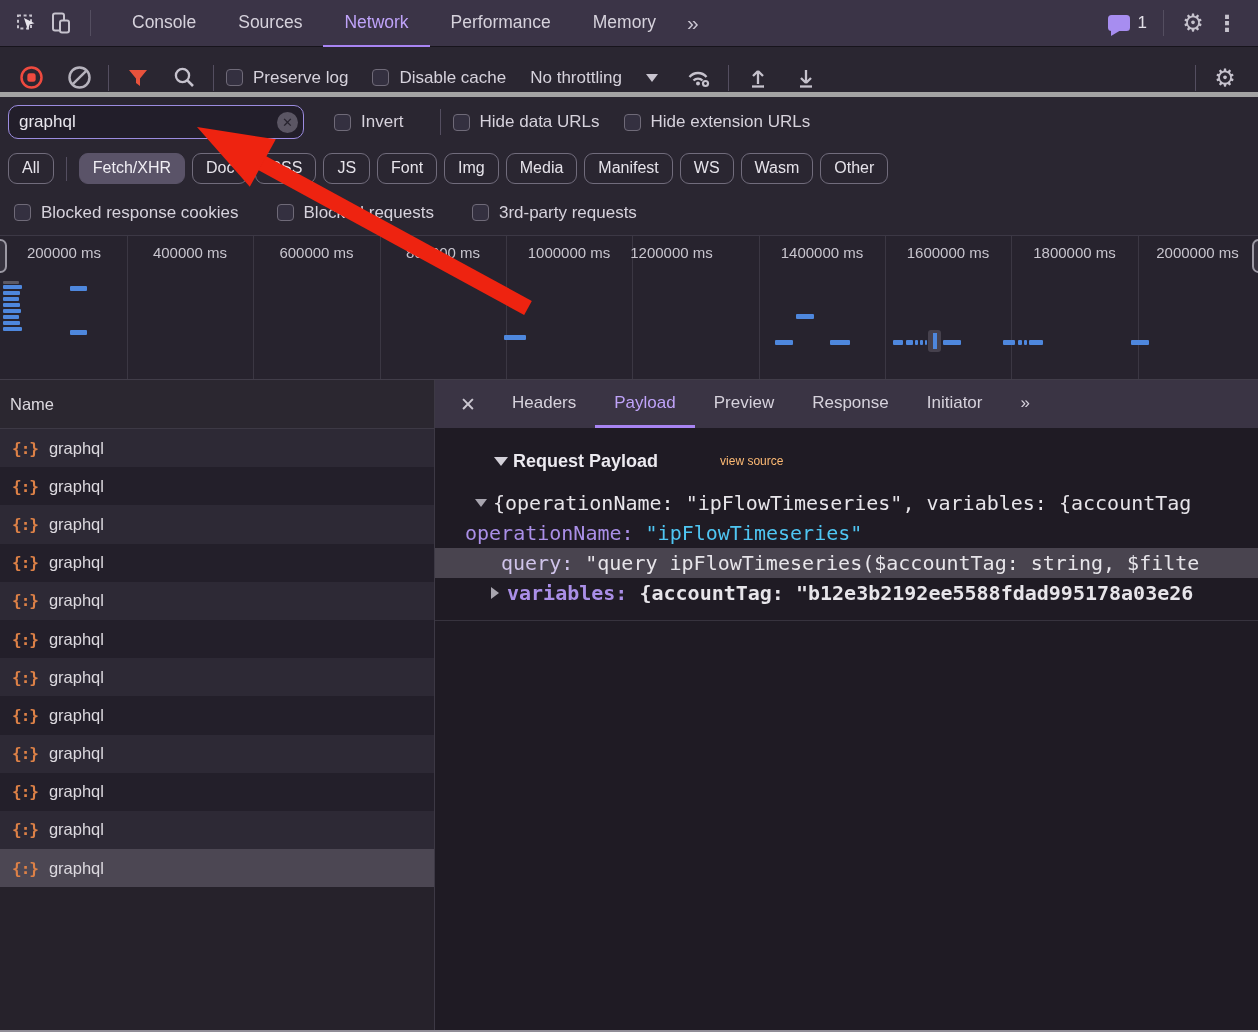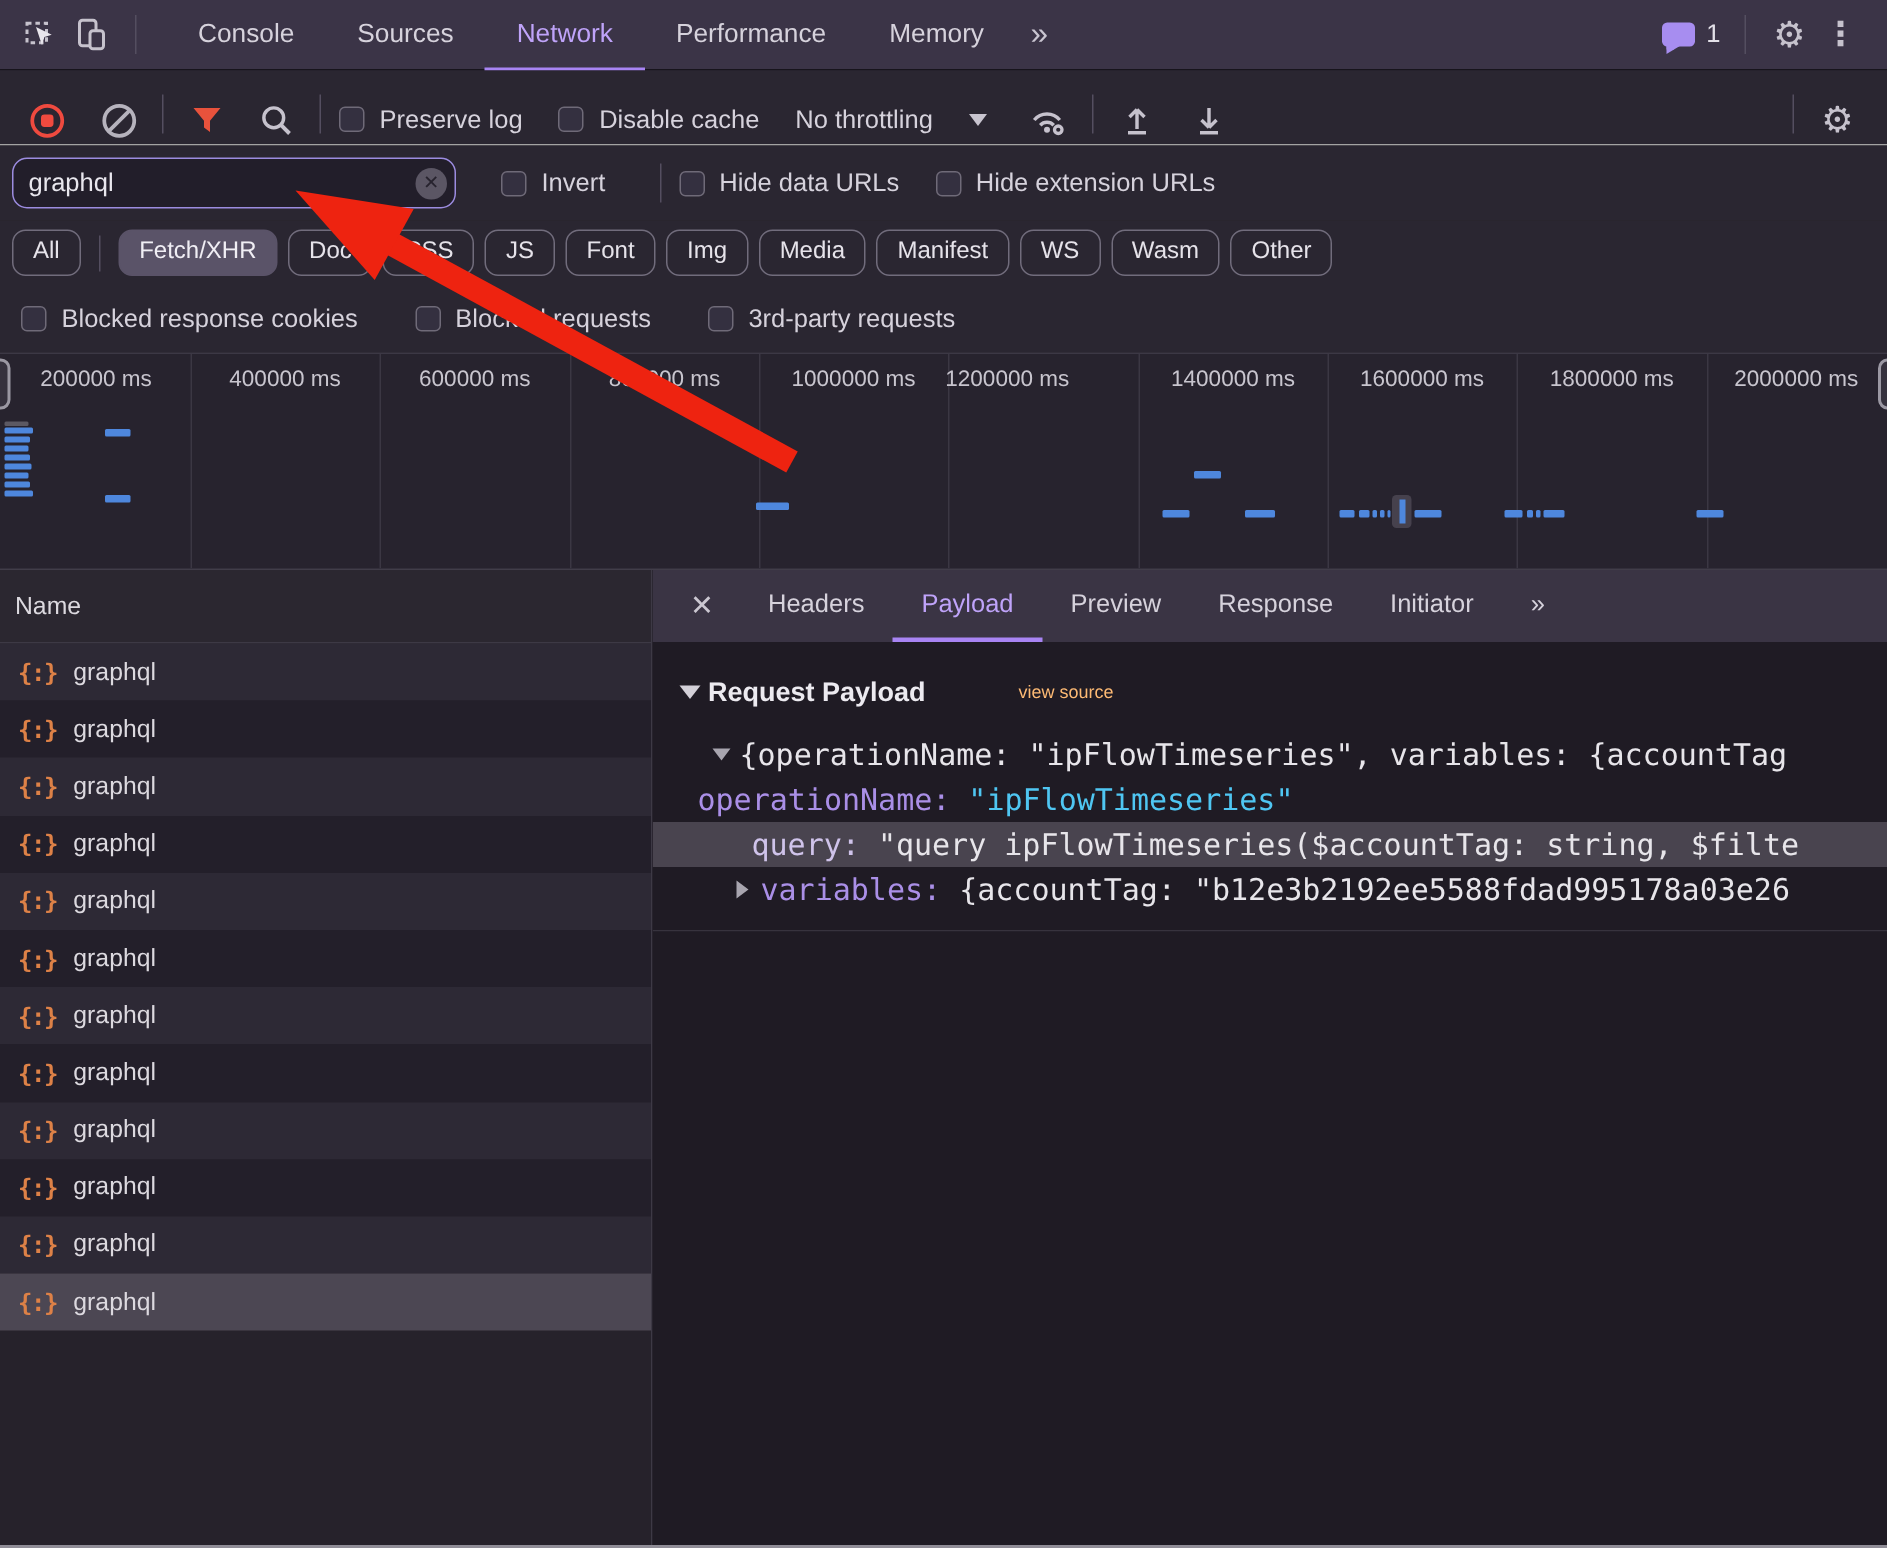--- a/index.html
+++ b/index.html
@@ -24,22 +24,22 @@
   .spacer { flex:1; }
   .bubble { position:relative; width:22px; height:16px; background:#a78df0; border-radius:3.5px; }
   .bubble::after { content:""; position:absolute; left:3px; bottom:-5px; border:5px solid transparent; border-top-color:#a78df0; border-left-color:#a78df0; border-width:3px 5px; }
   .msg-count { font-size:17px; color:#e3e0e8; margin:0 4px 0 8px; }
   .gear::before { content:"⚙"; font-family:"DejaVu Sans", sans-serif; font-size:24px; color:#c6c2cd; }
   .dots::before { content:"⋮"; font-family:"DejaVu Sans", sans-serif; font-size:22px; font-weight:bold; color:#c6c2cd; }
 
   
   .net-toolbar {
     position:absolute; left:0; top:47px; width:1258px; height:50px;
-    background:#2a2631; display:flex; padding:16px 16px 0 14px;
-    border-bottom:1px solid #a3a3a3;
+    background:#2a2631; display:flex; align-items:center; padding:16px 16px 0 14px;
+    border-bottom:5px solid #a3a3a3;
   }
   .cb { width:17px; height:17px; border:1.5px solid #6f6a78; border-radius:4px; background:#343040; flex:none; }
   .cb-label { margin:0 0 0 10px; white-space:nowrap; }
   .toolbar-group { display:flex; align-items:center; margin-right:24px; }
   .ddl-arrow { width:0; height:0; border:6px solid transparent; border-top:8px solid #c8c4cf; margin:6px 0 0 24px; }
 
   
   .filter-row {
     position:absolute; left:0; top:97px; width:1258px; height:50px;
     background:#2a2631; display:flex; align-items:center; padding-left:8px;
@@ -91,34 +91,34 @@
   .req-label { font-size:16.5px; color:#dcd9df; }
 
   .detail { flex:1; background:#1f1b24; overflow:hidden; display:flex; flex-direction:column; }
   .detail-tabs { height:48px; flex:none; background:#3a3444; display:flex; align-items:center; padding-left:16px; }
   .close-x { width:34px; font-size:19px; color:#cbc7d1; font-family:"DejaVu Sans",sans-serif; margin-right:8px; text-align:center; }
   .close-x::before { content:"✕"; }
   .dtab { padding:0 19px; line-height:45px; height:48px; font-size:17px; color:#d6d2dc; white-space:nowrap; }
   .dtab.active { color:#bfa3f9; border-bottom:3px solid #a884f3; }
 
   .detail-body { padding-top:16px; overflow:hidden; }
-  .rp-row { display:flex; align-items:center; height:34px; padding-left:18px; margin-bottom:10px; }
+  .rp-row { display:flex; align-items:center; height:34px; padding-left:18px; margin-bottom:10px;margin-left:41px; }
   .tri-down { width:0; height:0; border-left:7px solid transparent; border-right:7px solid transparent; border-top:9px solid #d3d0d8; margin-right:5px; }
   .tri-down.sm { border-left-width:6px; border-right-width:6px; border-top-width:8px; border-top-color:#a8a5af; }
   .tri-right { width:0; height:0; border-top:6px solid transparent; border-bottom:6px solid transparent; border-left:8px solid #a8a5af; }
   .rp-title { font-size:18px; font-weight:bold; color:#eceaf0; }
   .view-source { font-size:12px; color:#fdba74; margin-left:62px; }
 
   .json { font-family:"DejaVu Sans Mono",monospace; font-size:20px; color:#d9d6dc; }
   .jl { height:30px; line-height:30px; white-space:nowrap; overflow:hidden; display:flex; align-items:center; }
   .jl1 { padding-left:40px; }
   .jl1 .tri-down { margin:0 6px 0 0; }
   .jl2 { padding-left:30px; }
   .jl3 { padding-left:66px; background:#49444f; }
-  .jl4 { padding-left:56px; }
+  .jl4 { padding-left:56px;font-weight:bold; }
   .jl4 .tri-right { margin-right:8px; }
   .j-key { color:#aa8fe7; margin-right:12px; }
   .jl3 .j-key { color:#cfc3ea; }
   .j-str { color:#4fc6f2; }
   .j-plain { color:#e7e5ea; }
   .json-divider { border-top:1px solid #37333e; margin-top:12px; }
 
   
   .arrow-overlay { position:absolute; left:0; top:0; pointer-events:none; z-index:60; }
 

